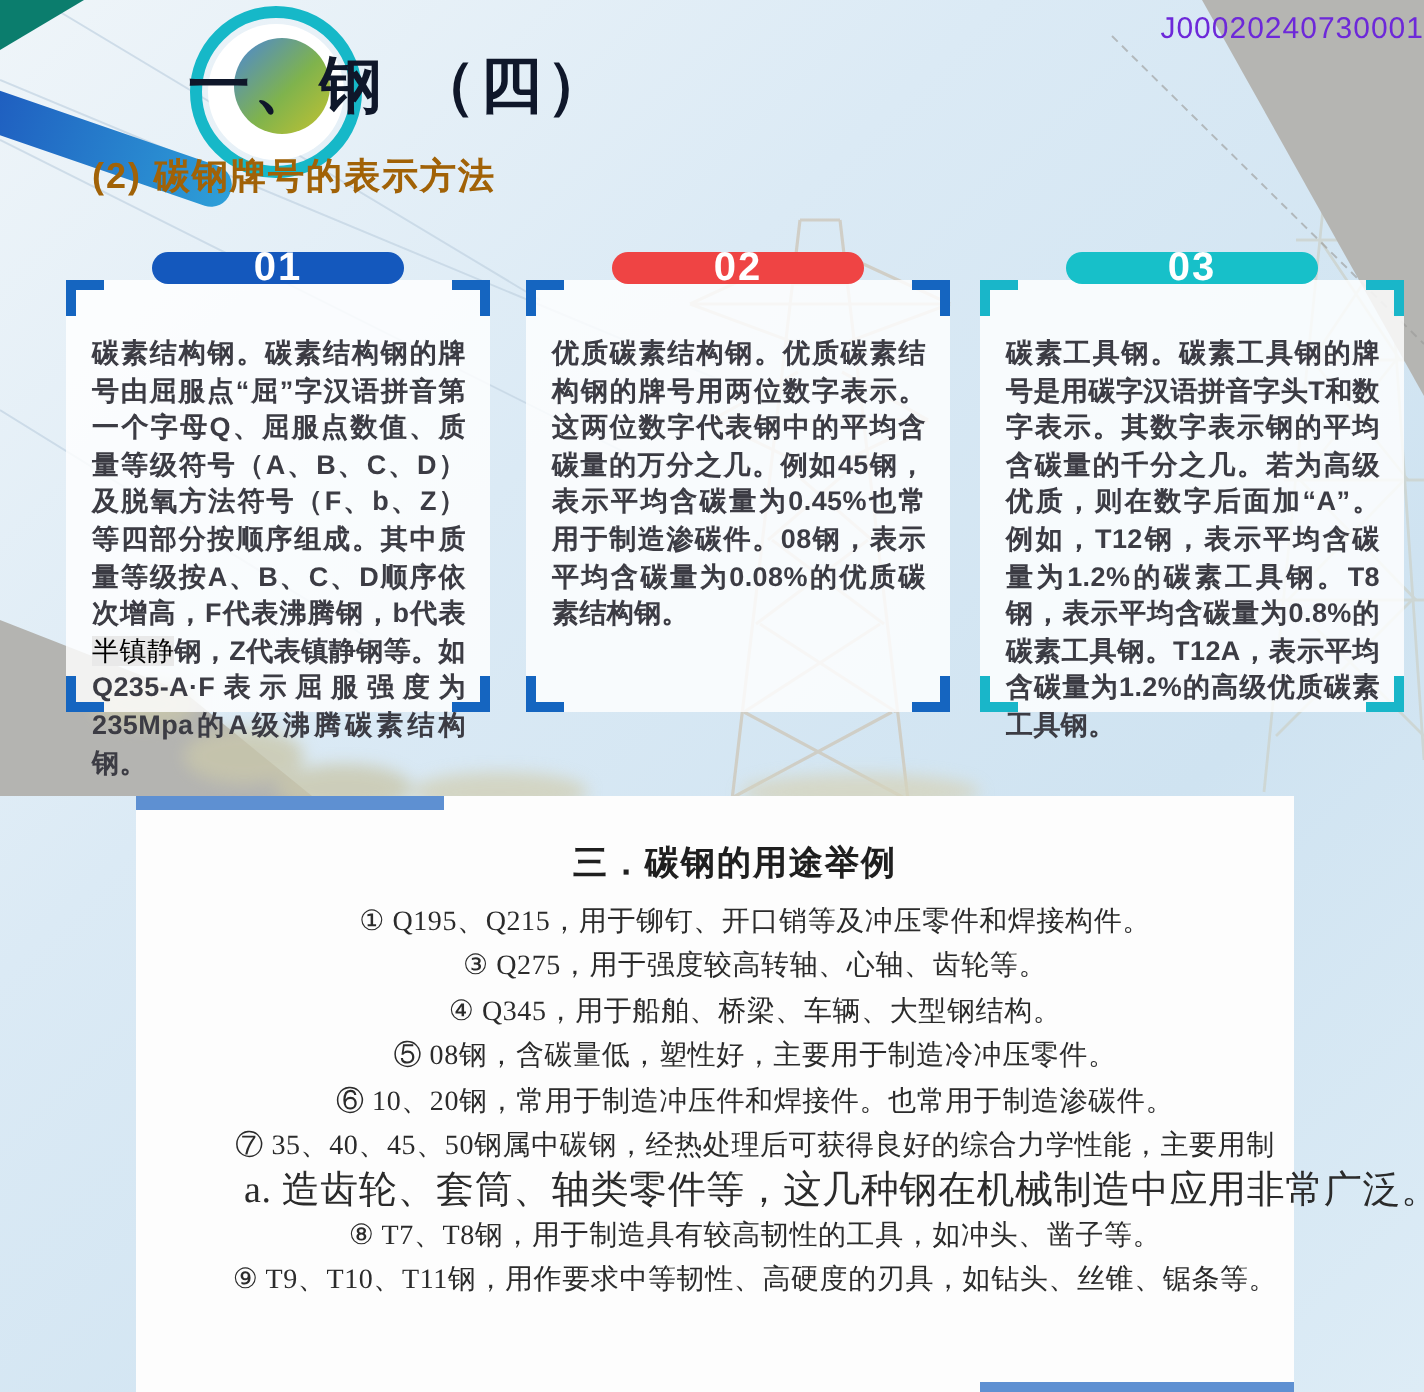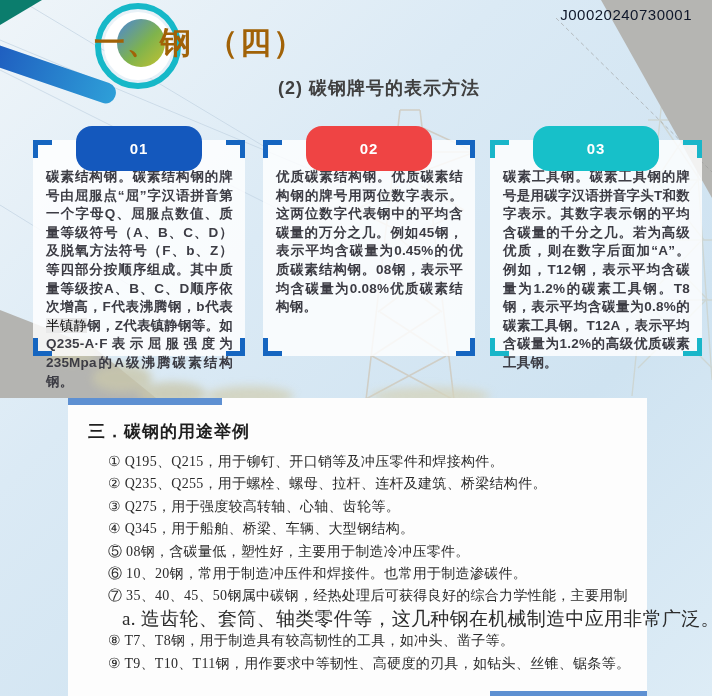--- a/index.html
+++ b/index.html
@@ -4,41 +4,41 @@
 <style>
   html,body{margin:0;padding:0;}
   body{width:712px;height:696px;overflow:hidden;font-family:"Liberation Sans","DejaVu Sans",sans-serif;}
   .stage{position:relative;width:712px;height:696px;overflow:hidden;background:#d8e9f4;}
   .bg{position:absolute;left:0;top:0;z-index:0;}
 
   
   .logo{position:absolute;left:0;top:0;width:200px;height:110px;z-index:3;}
   .title-row{position:absolute;left:94px;top:22px;z-index:4;font-weight:bold;font-size:31px;letter-spacing:2px;}
   .title-suffix{margin-left:14px;}
-  .code{position:absolute;top:6px;right:20px;z-index:5;font-size:15px;color:#0f172a;letter-spacing:.5px;}
-  .subtitle{position:absolute;left:0;right:0;top:76px;z-index:4;text-align:center;padding-left:46px;
-            font-size:18px;font-weight:bold;color:#404040;letter-spacing:1px;}
+  .code{position:absolute;top:6px;right:0;z-index:5;font-size:15px;color:#6d28d9;letter-spacing:.5px;}
+  .subtitle{position:absolute;left:0;right:0;top:76px;z-index:4;padding-left:46px;
+            font-size:18px;font-weight:bold;color:#a16207;letter-spacing:1px;}
 
   
   .card{position:absolute;top:140px;width:212px;height:216px;z-index:3;background:rgba(255,255,255,.82);}
   .card.c1{left:33px;} .card.c2{left:263px;} .card.c3{left:490px;}
   .corner{position:absolute;width:14px;height:13px;border:0 solid var(--bracket,#1565c0);}
   .corner.tl{left:0;top:0;border-left-width:5px;border-top-width:5px;}
   .corner.tr{right:0;top:0;border-right-width:5px;border-top-width:5px;}
   .corner.bl{left:0;bottom:0;border-left-width:5px;border-bottom-width:5px;}
   .corner.br{right:0;bottom:0;border-right-width:5px;border-bottom-width:5px;}
-  .pill{position:absolute;top:-14px;left:50%;transform:translateX(-50%);width:126px;height:45px;
-        border-radius:16px;color:#fff;font-weight:bold;font-size:15px;letter-spacing:1px;
+  .pill{position:absolute;top:-14px;left:50%;transform:translateX(-50%);width:126px;height:16px;
+        border-radius:16px;color:#fff;font-weight:bold;font-size:20px;letter-spacing:1px;
         display:flex;align-items:center;justify-content:center;z-index:2;}
   .card-text{padding:28px 12px 0 13px;font-size:13.5px;line-height:18.6px;font-weight:bold;
              color:#3c3c44;text-align:justify;letter-spacing:.2px;}
   .hl{background:#e9e9e9;color:#000;font-weight:normal;}
 
   
-  .panel{position:absolute;left:68px;top:398px;width:579px;height:298px;background:#fdfdfd;z-index:3;}
+  .panel{position:absolute;left:68px;top:398px;width:579px;height:298px;background:#fdfdfd;z-index:3;text-align:center;}
   .panel-topbar{position:absolute;left:0;top:0;width:154px;height:7px;}
   .panel-bottombar{position:absolute;right:0;bottom:0;width:157px;height:5px;}
   .panel-heading{margin:22px 0 0 20px;font-family:"Liberation Serif","DejaVu Serif",serif;
                  font-size:17px;font-weight:bold;color:#1f1f1f;letter-spacing:1px;}
   .usage-list{margin:8px 0 0 40px;font-family:"Liberation Serif","DejaVu Serif",serif;
               font-size:14px;color:#2b2b2b;}
   .usage-line{height:22.4px;line-height:22.4px;white-space:nowrap;letter-spacing:.3px;font-family:Liberation Serif, serif;}
   .usage-line.cont{padding-left:14px;font-size:19px;}
 </style>
 </head>
@@ -109,59 +109,58 @@
       <polygon points="0,0 42,0 0,25" fill="#0b7d6d"></polygon>
       <g transform="rotate(19 0 56)">
         <rect x="-46" y="46" width="168" height="21" rx="10" fill="url(#rod)"></rect>
       </g>
       <circle cx="138" cy="46" r="40" fill="none" stroke="#16b8c8" stroke-width="6"></circle>
       <circle cx="138" cy="46" r="34" fill="#ffffff"></circle>
       <circle cx="141" cy="43" r="24" fill="url(#lens)"></circle>
     </svg>
   </div>
 
-  <div class="title-row" style="color: #a16207;">
+  <div class="title-row" style="color: #0f172a;">
     <span>一、钢</span><span class="title-suffix">（四）</span>
   </div>
   <div class="code">J00020240730001</div>
   <div class="subtitle">(2) 碳钢牌号的表示方法</div>
 
   <div class="card c1" style="--bracket: #1565c0;">
     <span class="corner tl"></span>
     <span class="corner tr"></span>
     <span class="corner bl"></span>
     <span class="corner br"></span>
     <div class="pill" style="background: rgb(20, 88, 189);">01</div>
     <div class="card-text"><span>碳素结构钢。碳素结构钢的牌号由屈服点“屈”字汉语拼音第一个字母Q、屈服点数值、质量等级符号（A、B、C、D）及脱氧方法符号（F、b、Z）等四部分按顺序组成。其中质量等级按A、B、C、D顺序依次增高，F代表沸腾钢，b代表</span><span class="hl">半镇静</span><span>钢，Z代表镇静钢等。如Q235-A·F表示屈服强度为235Mpa的A级沸腾碳素结构钢。</span></div>
   </div>
 
   <div class="card c2" style="--bracket: #1565c0;">
     <span class="corner tl"></span>
     <span class="corner tr"></span>
     <span class="corner bl"></span>
     <span class="corner br"></span>
     <div class="pill" style="background: #ef4444;">02</div>
-    <div class="card-text">优质碳素结构钢。优质碳素结构钢的牌号用两位数字表示。这两位数字代表钢中的平均含碳量的万分之几。例如45钢，表示平均含碳量为0.45%的优质碳素结构钢。08钢，表示平均含碳量为0.08%优质碳素结构钢。</div>
+    <div class="card-text">优质碳素结构钢。优质碳素结构钢的牌号用两位数字表示。这两位数字代表钢中的平均含碳量的万分之几。例如45钢，表示平均含碳量为0.45%也常用于制造渗碳件。08钢，表示平均含碳量为0.08%的优质碳素结构钢。</div>
   </div>
 
   <div class="card c3" style="--bracket: #19b6c9;">
     <span class="corner tl"></span>
     <span class="corner tr"></span>
     <span class="corner bl"></span>
     <span class="corner br"></span>
     <div class="pill" style="background: rgb(23, 192, 201);">03</div>
     <div class="card-text">碳素工具钢。碳素工具钢的牌号是用碳字汉语拼音字头T和数字表示。其数字表示钢的平均含碳量的千分之几。若为高级优质，则在数字后面加“A”。例如，T12钢，表示平均含碳量为1.2%的碳素工具钢。T8钢，表示平均含碳量为0.8%的碳素工具钢。T12A，表示平均含碳量为1.2%的高级优质碳素工具钢。</div>
   </div>
 
   <div class="panel">
     <div class="panel-topbar" style="background: rgb(94, 144, 210);"></div>
     <div class="panel-heading">三．碳钢的用途举例</div>
     <div class="usage-list">
       <div class="usage-line">① Q195、Q215，用于铆钉、开口销等及冲压零件和焊接构件。</div>
-      <div class="usage-line">② Q235、Q255，用于螺栓、螺母、拉杆、连杆及建筑、桥梁结构件。</div>
       <div class="usage-line">③ Q275，用于强度较高转轴、心轴、齿轮等。</div>
       <div class="usage-line">④ Q345，用于船舶、桥梁、车辆、大型钢结构。</div>
       <div class="usage-line">⑤ 08钢，含碳量低，塑性好，主要用于制造冷冲压零件。</div>
       <div class="usage-line">⑥ 10、20钢，常用于制造冲压件和焊接件。也常用于制造渗碳件。</div>
       <div class="usage-line">⑦ 35、40、45、50钢属中碳钢，经热处理后可获得良好的综合力学性能，主要用制</div>
       <div class="usage-line cont">a. 造齿轮、套筒、轴类零件等，这几种钢在机械制造中应用非常广泛。</div>
       <div class="usage-line">⑧ T7、T8钢，用于制造具有较高韧性的工具，如冲头、凿子等。</div>
       <div class="usage-line">⑨ T9、T10、T11钢，用作要求中等韧性、高硬度的刃具，如钻头、丝锥、锯条等。</div>
     </div>
     <div class="panel-bottombar" style="background: rgb(94, 144, 210);"></div>

